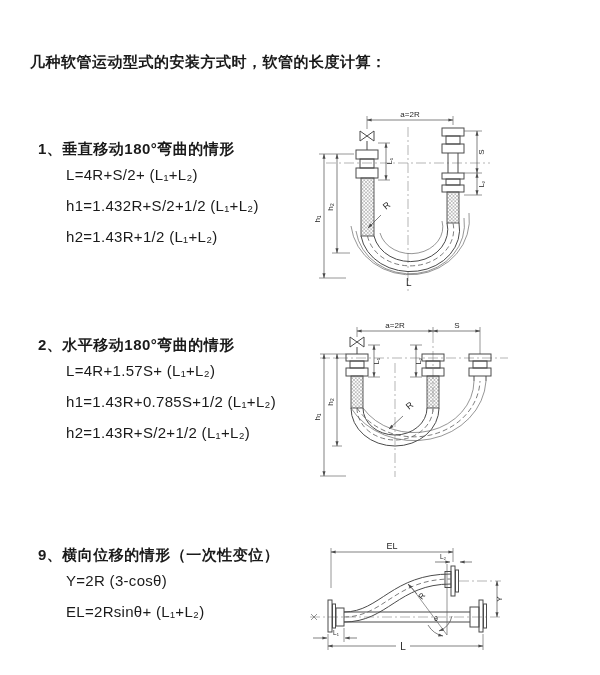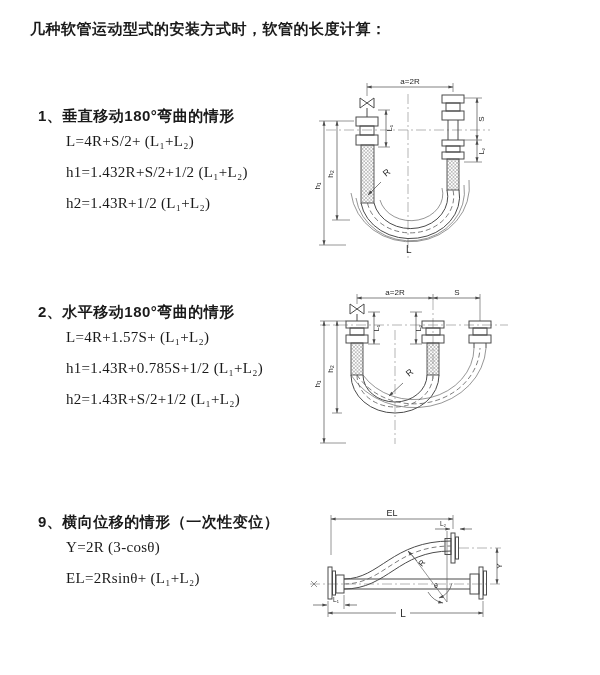--- a/index.html
+++ b/index.html
@@ -1,30 +1,30 @@
 <!DOCTYPE html>
 <html><head>
 <meta charset="utf-8">
 <style>
   * { margin:0; padding:0; box-sizing:border-box; }
   html,body { background:#ffffff; }
   body {
     width:600px; height:675px; position:relative; overflow:hidden;
     font-family:"Liberation Sans","DejaVu Sans",sans-serif; color:#1a1a1a;
   }
-  .page { position:absolute; inset:0; background:#ffffff; }
+  .page { position:absolute; inset:0; background:#ffffff;margin-top:33px; }
   .title {
     position:absolute; left:30px; top:20px;
     font-size:15px; font-weight:bold; letter-spacing:0.5px;
   }
   .sec { position:absolute; left:38px; }
   .sec-heading { font-size:15px; font-weight:bold; line-height:20px; letter-spacing:0.5px; }
   .formula {
     font-size:15px; line-height:31px; margin-left:28px; letter-spacing:0.3px;
-    font-family:Liberation Serif, serif;
+    font-family:Liberation Sans, sans-serif;
   }
   .s1 { top:106px; }
   .s2 { top:302px; }
   .s3 { top:512px; }
   .diag { position:absolute; }
   .d1 { left:310px; top:72px; }
   .d2 { left:312px; top:284px; }
   .d3 { left:300px; top:505px; }
   .diag .ln   { fill:none; stroke:#4b4b4b; stroke-width:1; }
   .diag .thin { fill:none; stroke:#5c5c5c; stroke-width:0.65; }

